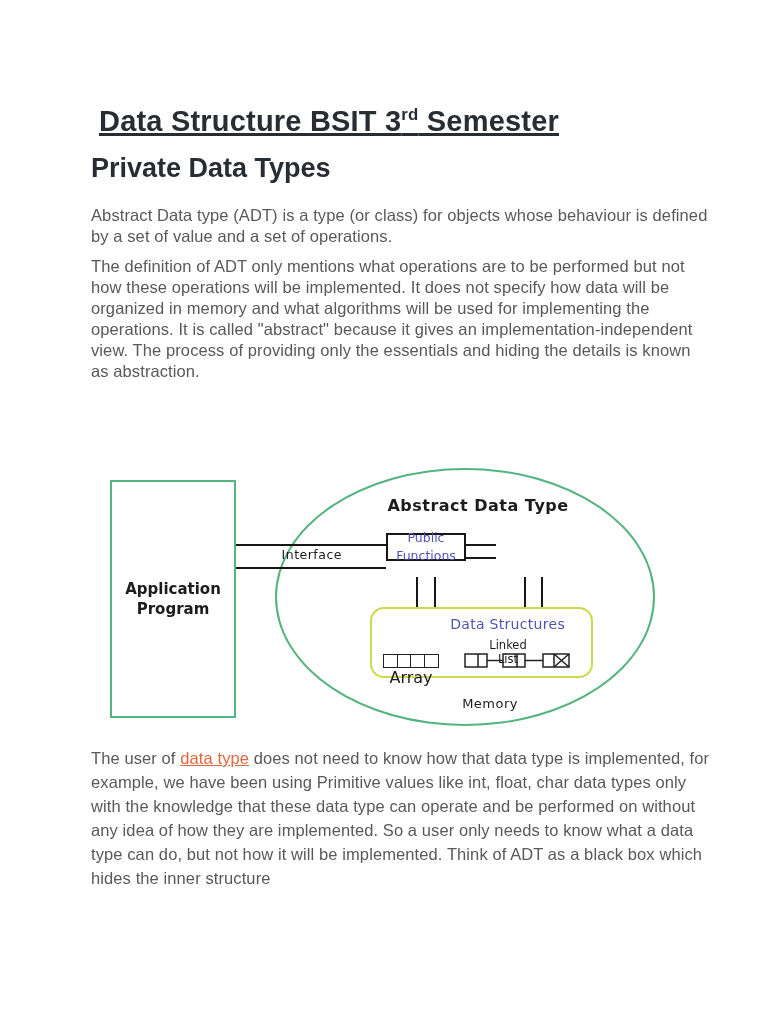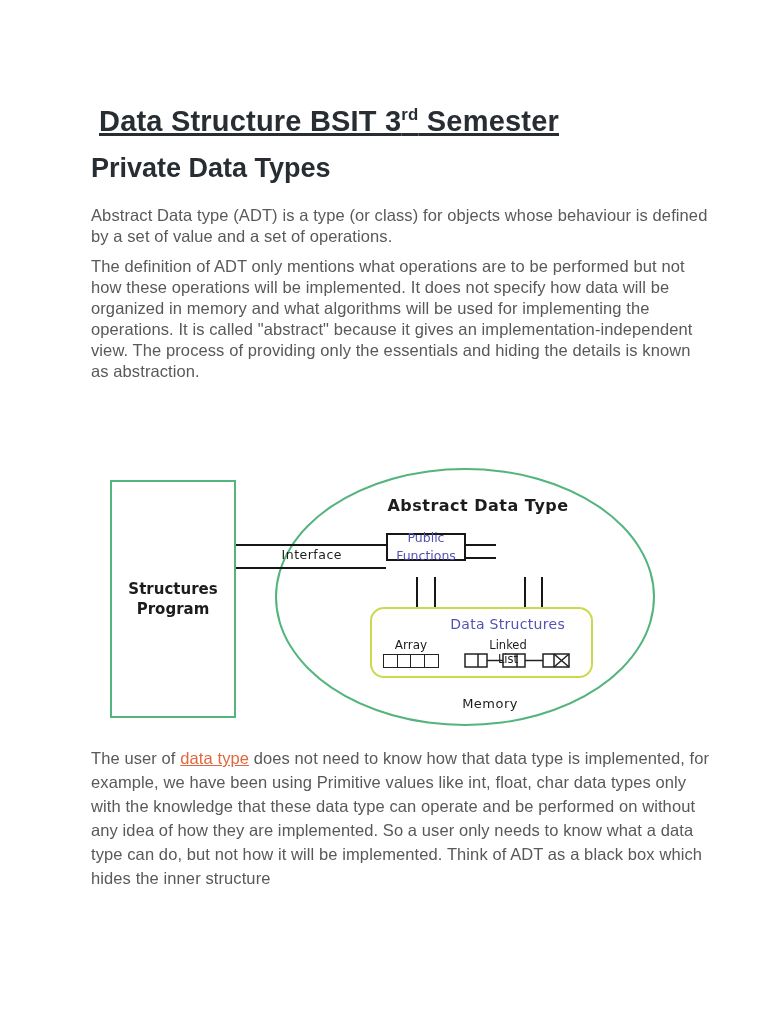--- a/index.html
+++ b/index.html
@@ -67,22 +67,22 @@
   .v4{left:541px;top:577px;height:31px;}
   .ds-box{
     left:370px;top:607px;width:223px;height:71px;
     border:2px solid #ccd94f;border-radius:14px;background:#ffffff;
   }
   .ds-title{
     left:400px;top:616px;width:165px;text-align:right;
     font-size:14px;color:#5252b4;letter-spacing:0.3px;
   }
   .array-label{
-    left:384px;top:638px;width:54px;text-align:center;
-    font-size:12px;color:#1c1c1c;
+    left:384px;top:668px;width:54px;text-align:center;
+    font-size:16px;color:#1c1c1c;
   }
   .array-cells{left:383px;top:654px;display:flex;}
   .array-cells .cell{
     width:13px;height:12px;border:1.5px solid #222222;background:#ffffff;margin-left:-1.5px;
   }
   .array-cells .cell:first-child{margin-left:0;}
   .ll-label{
     left:480px;top:638px;width:56px;text-align:center;
     font-size:11.5px;color:#1c1c1c;
   }
@@ -101,21 +101,21 @@
 
   <h2 class="doc-heading">Private Data Types</h2>
 
   <p class="para para-1">Abstract Data type (ADT) is a type (or class) for objects whose behaviour is defined by a set of value and a set of operations.</p>
 
   <p class="para para-2">The definition of ADT only mentions what operations are to be performed but not how these operations will be implemented. It does not specify how data will be organized in memory and what algorithms will be used for implementing the operations. It is called "abstract" because it gives an implementation-independent view. The process of providing only the essentials and hiding the details is known as abstraction.</p>
 
   <div class="dg adt-ellipse"></div>
 
   <div class="dg app-rect">
-    <span class="lbl dg-font">Structures Program</span>
+    <span class="lbl dg-font">Application Program</span>
   </div>
 
   <div class="dg adt-title dg-font">Abstract Data Type</div>
 
   <div class="dg hline if-line-top"></div>
   <div class="dg hline if-line-bot"></div>
   <div class="dg if-label dg-font">Interface</div>
 
   <div class="dg fn-box pub-box">
     <span class="lbl dg-font">Public Functions</span>

